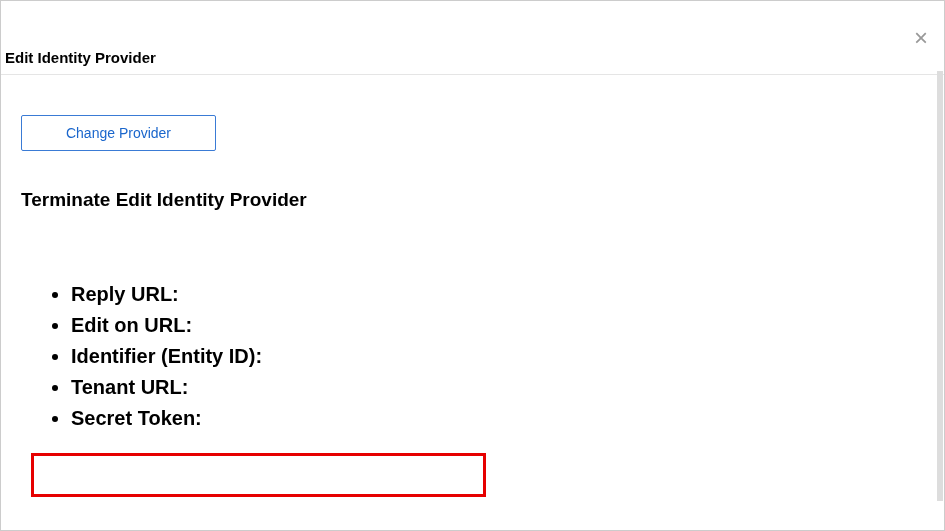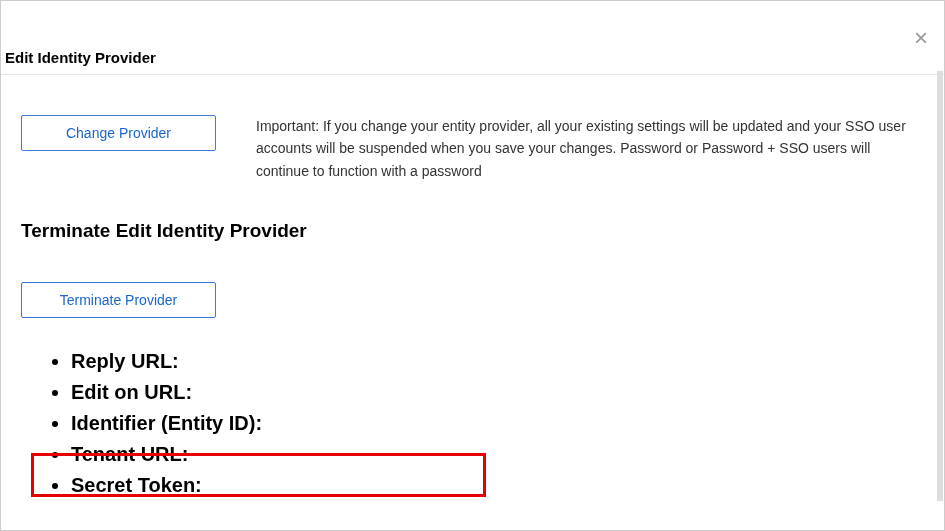--- a/index.html
+++ b/index.html
@@ -104,27 +104,25 @@
 
 <div class="dialog-header">
   <div class="dialog-title">Edit Identity Provider</div>
   <div class="close-btn">×</div>
 </div>
 
 <div class="dialog-body">
 
   <div class="section-row">
     <button class="outline-btn">Change Provider</button>
-    <div class="important-text">Important: If you change your entity provider, all your existing settings will be updated and your SSO user accounts will be suspended when you save your changes. Password or Password + SSO users will continue to function with a password</div>
   </div>
 
   <h2 class="section-heading">Terminate Edit Identity Provider</h2>
 
   <div class="section-row">
-    <button class="outline-btn">Terminate Provider</button>
   </div>
 
 
   <ul class="info-list">
     <li>Reply URL:</li>
     <li>Edit on URL:</li>
     <li>Identifier (Entity ID):</li>
     <li>Tenant URL:</li>
     <li>Secret Token:</li>
   </ul>

